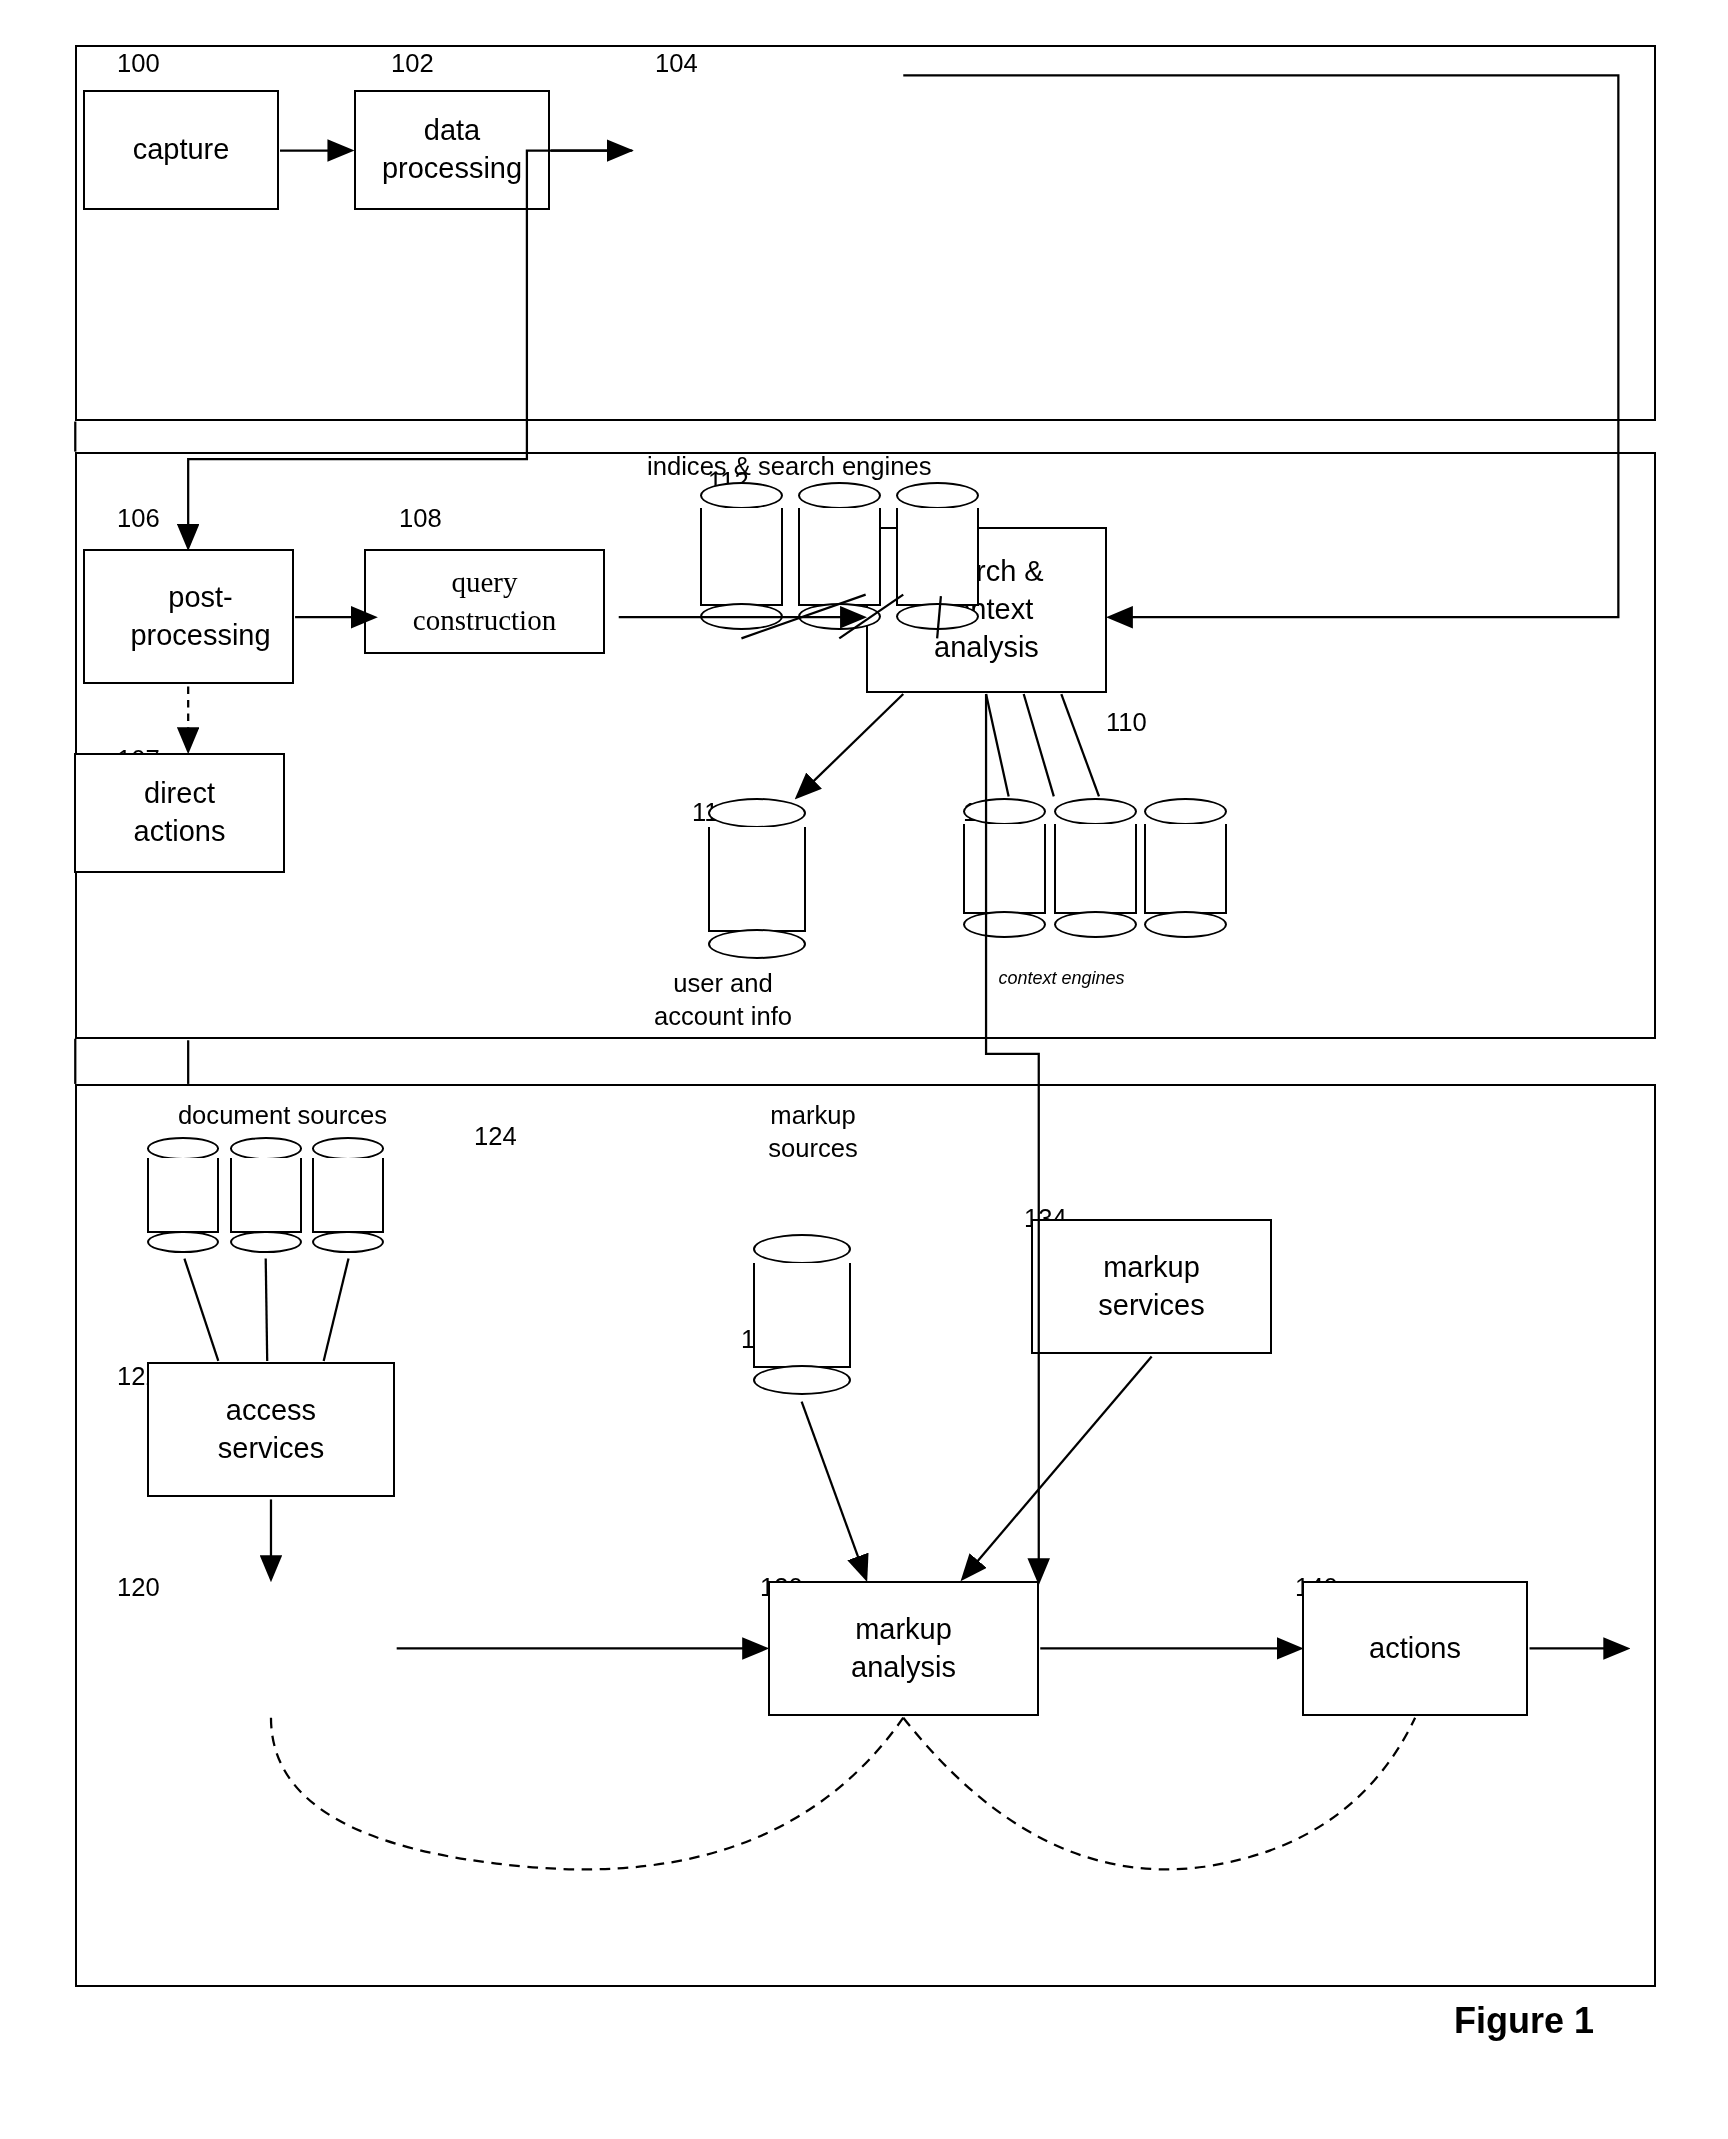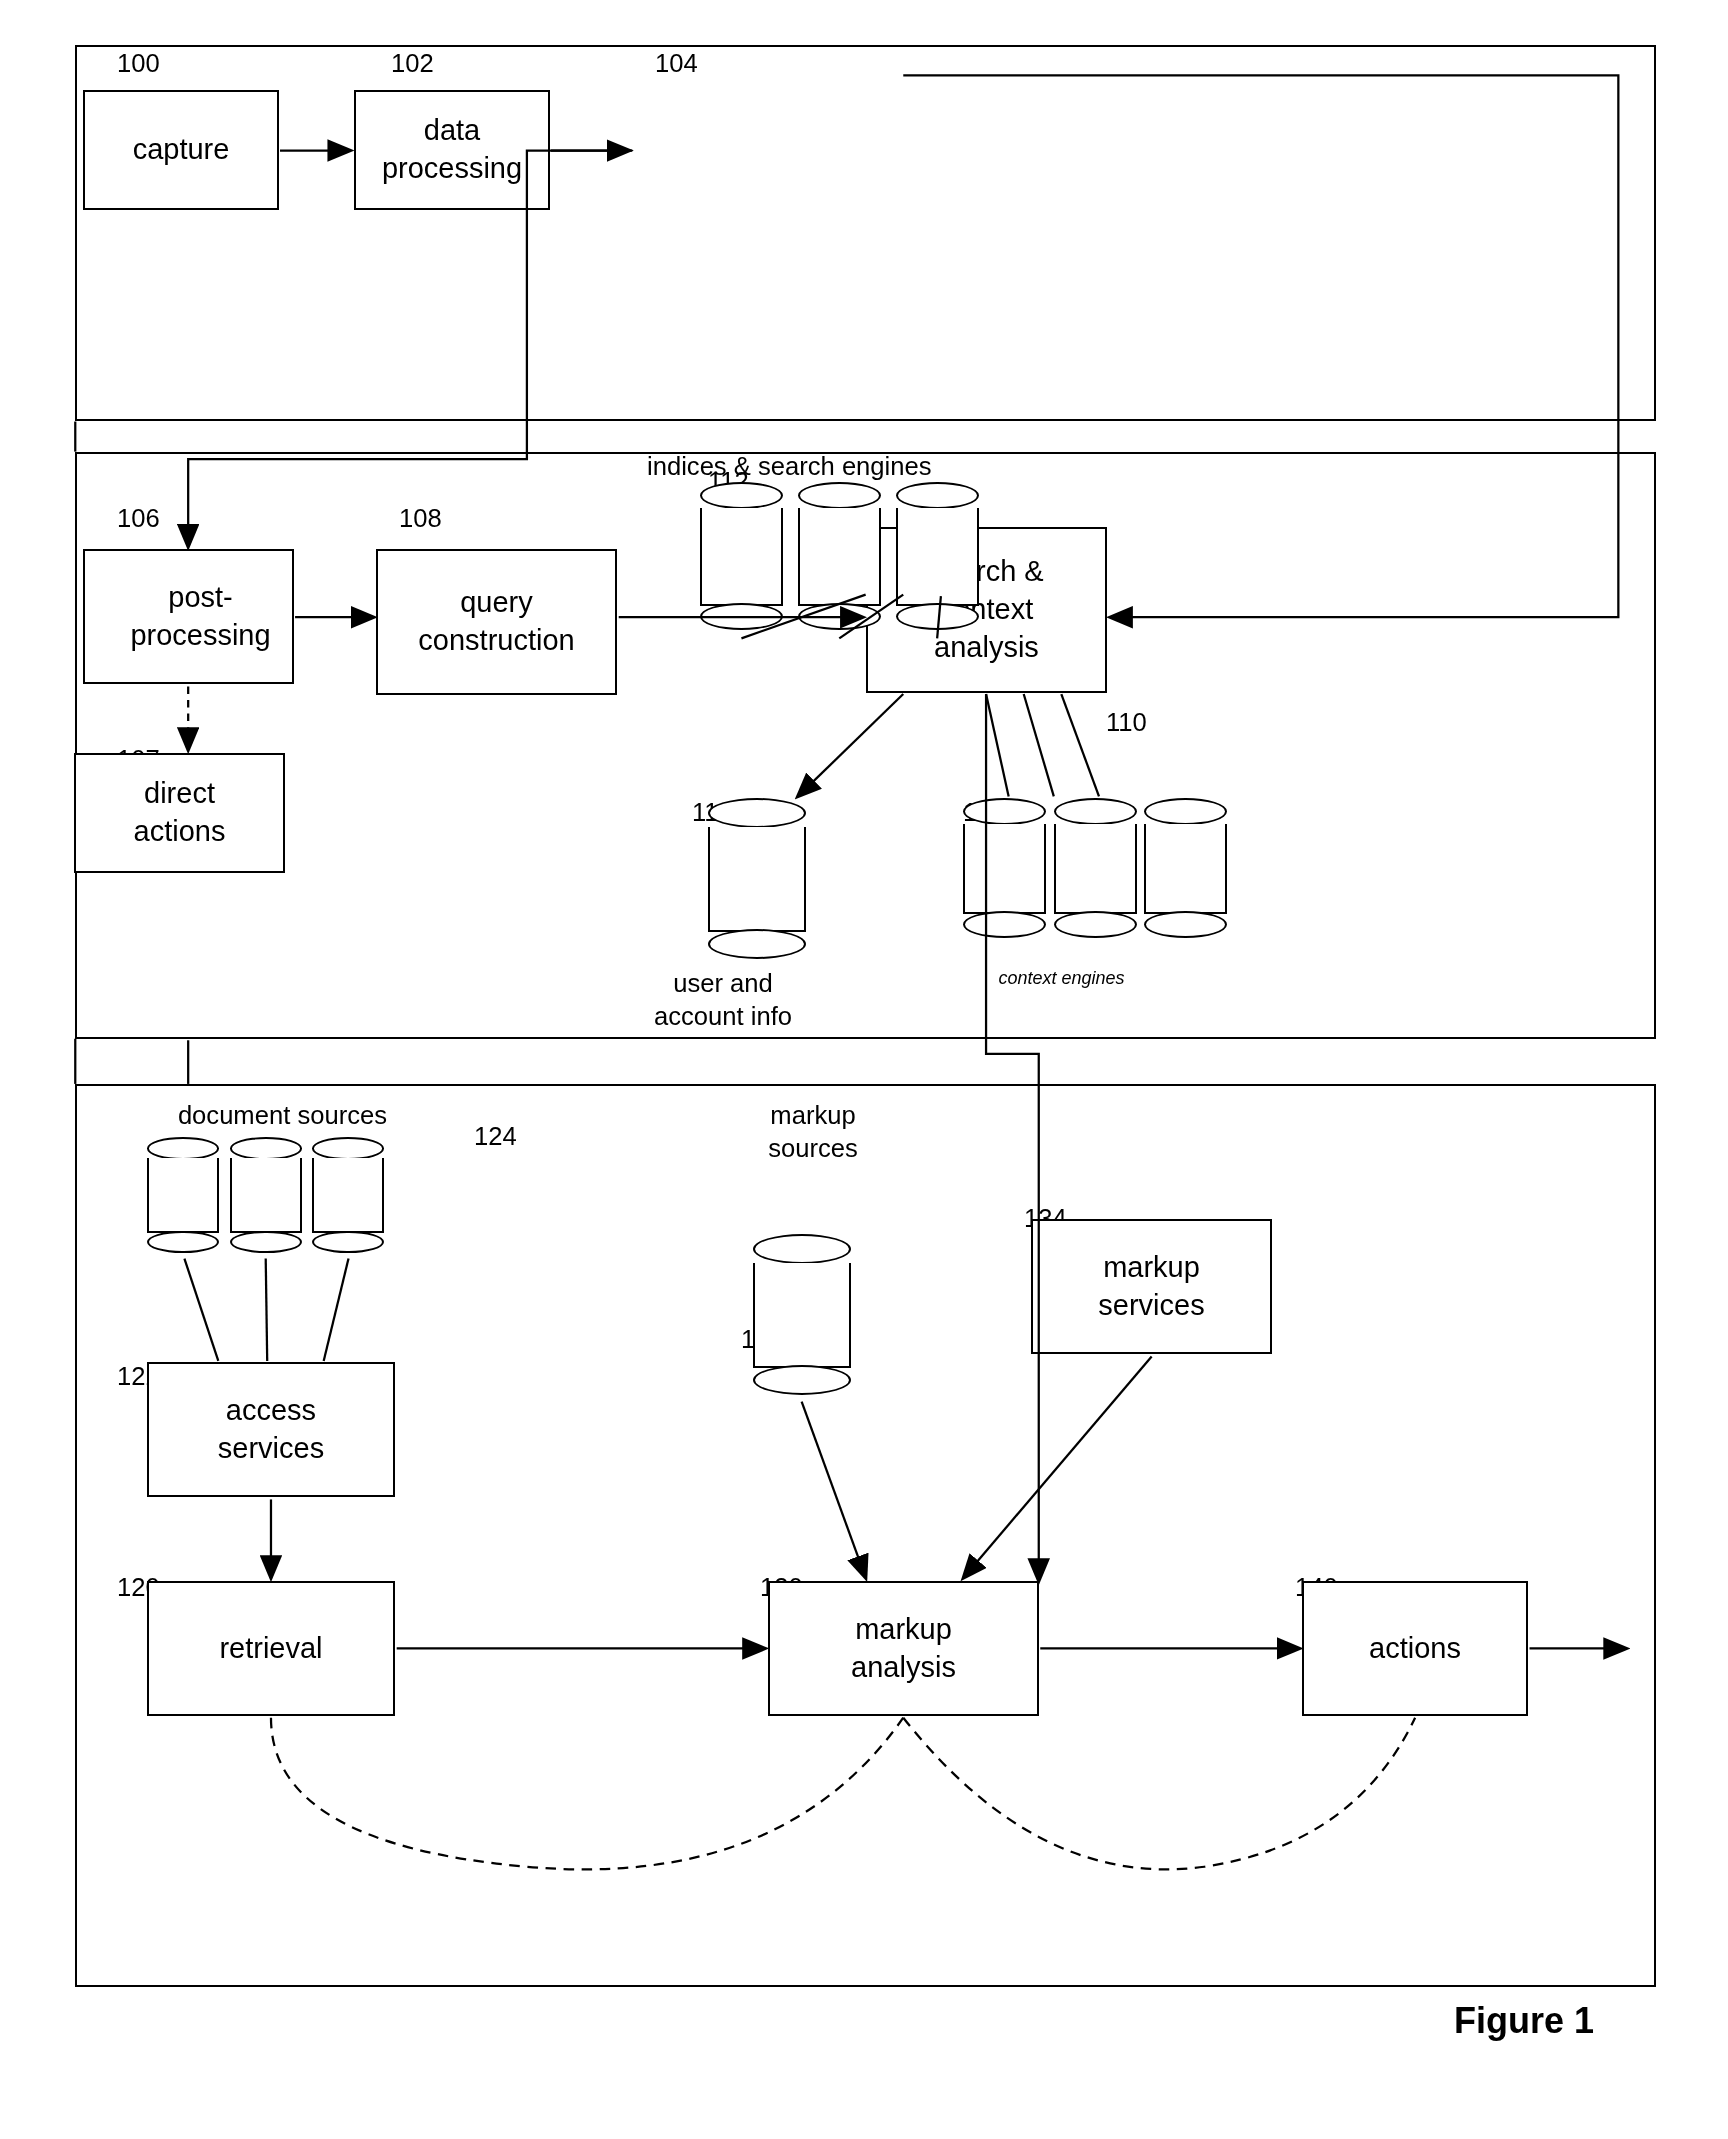--- a/index.html
+++ b/index.html
@@ -128,21 +128,21 @@
   <span class="label-ref" style="left:1106px; top:708px;">110</span>
   <span class="label-ref" style="left:708px; top:467px;">112</span>
   <span class="label-ref" style="left:117px; top:745px;">107</span>
   <span class="label-ref" style="left:692px; top:798px;">114</span>
   <span class="label-ref" style="left:963px; top:798px;">116</span>
 
   <div class="box" style="left:83px; top:549px; width:211px; height:135px;padding-left:24px;">
     <span>post-<br>processing</span>
   </div>
 
-  <div class="box" style="left:376px; top:549px; width:241px; height:146px;">
+  <div class="box" style="left:364px; top:549px; width:241px; height:105px;font-family:Liberation Serif, serif;">
     <span>query<br>construction</span>
   </div>
 
   <div class="box" style="left:866px; top:527px; width:241px; height:166px;">
     <span>search &amp;<br>context<br>analysis</span>
   </div>
 
   <div class="box" style="left:74px; top:753px; width:211px; height:120px;">
     <span>direct<br>actions</span>
   </div>
@@ -218,23 +218,20 @@
     <div class="cylinder-body" style="width:72px; height:75px;"></div>
     <div class="cylinder-bottom-ellipse" style="width:72px; height:22.6px; margin-top:-2.3px;"></div>
   </div>
 
   <span class="label" style="left:715px; top:1099px; font-size:25.6px; text-align:center; width:196px;">markup<br>sources</span>
 
   <div class="box" style="left:147px; top:1362px; width:248px; height:135px;">
     <span>access<br>services</span>
   </div>
 
-  <div class="box" style="left:147px; top:1581px; width:248px; height:135px;">
-    <span>retrieval</span>
-  </div>
 
   <div class="cylinder" style="left:753px; top:1234px; width:98px;">
     <div class="cylinder-top" style="width:98px; height:30px;"></div>
     <div class="cylinder-body" style="width:98px; height:105px;"></div>
     <div class="cylinder-bottom-ellipse" style="width:98px; height:30px; margin-top:-2.3px;"></div>
   </div>
 
   <div class="box" style="left:1031px; top:1219px; width:241px; height:135px;">
     <span>markup<br>services</span>
   </div>

